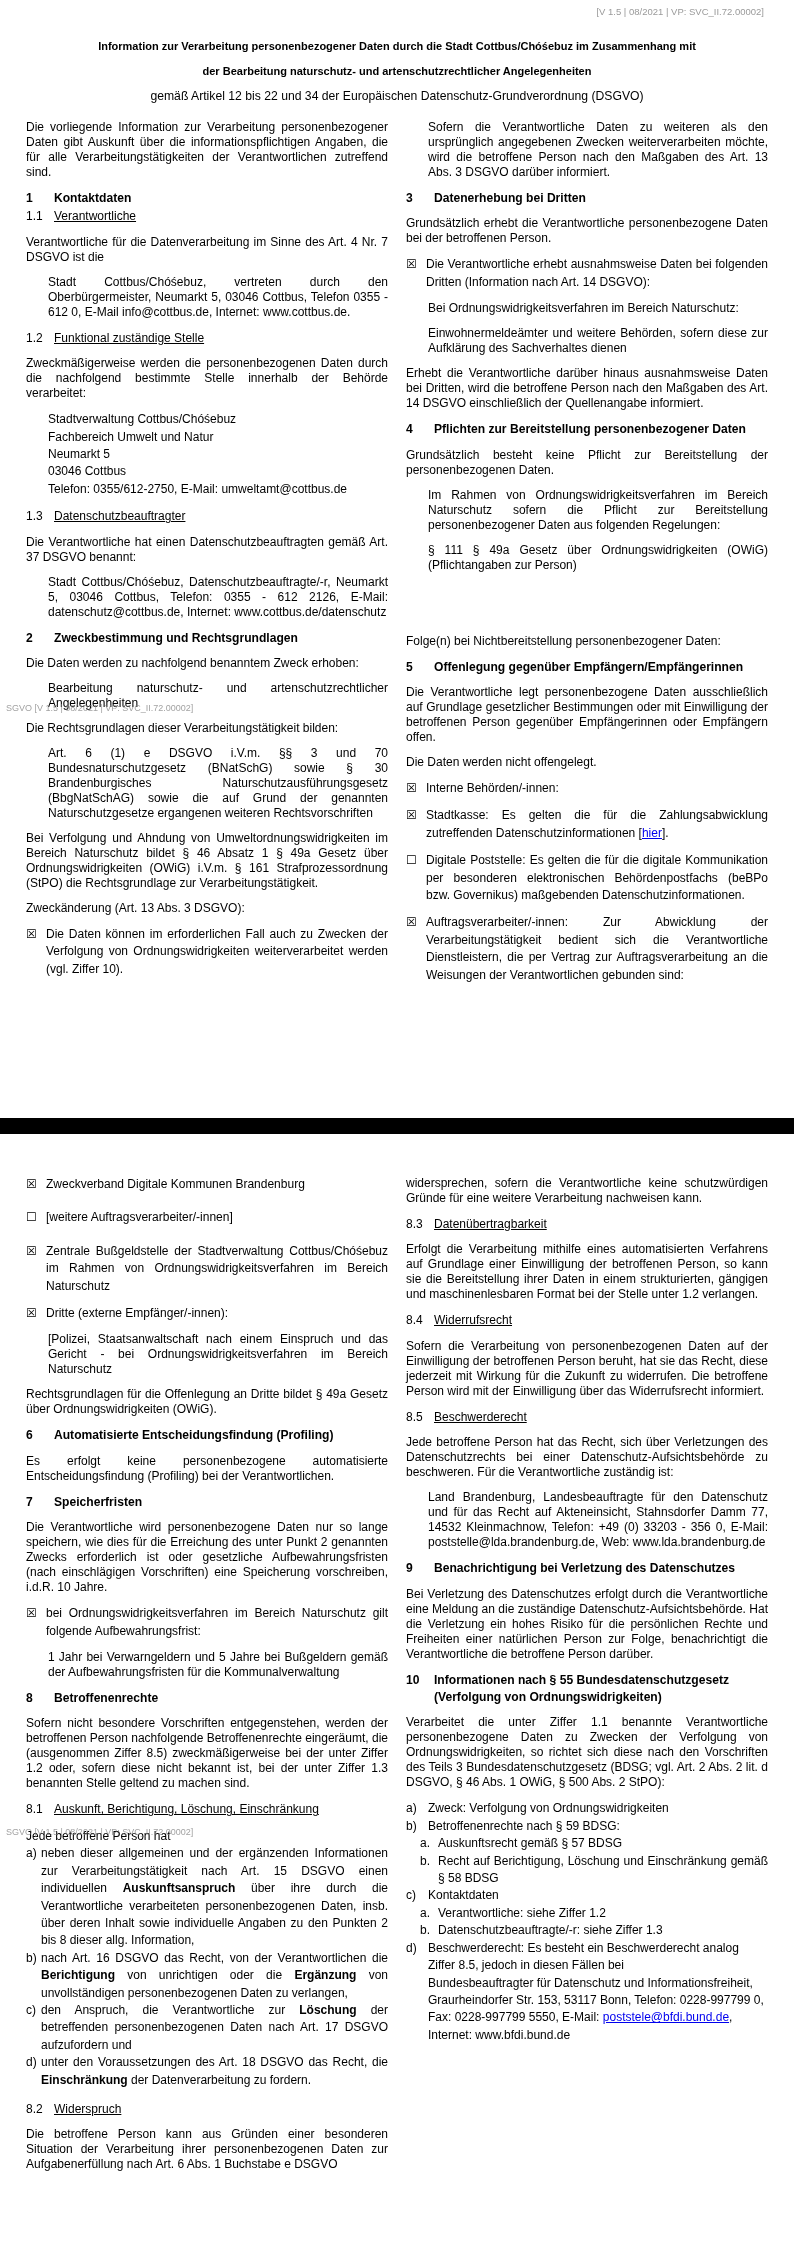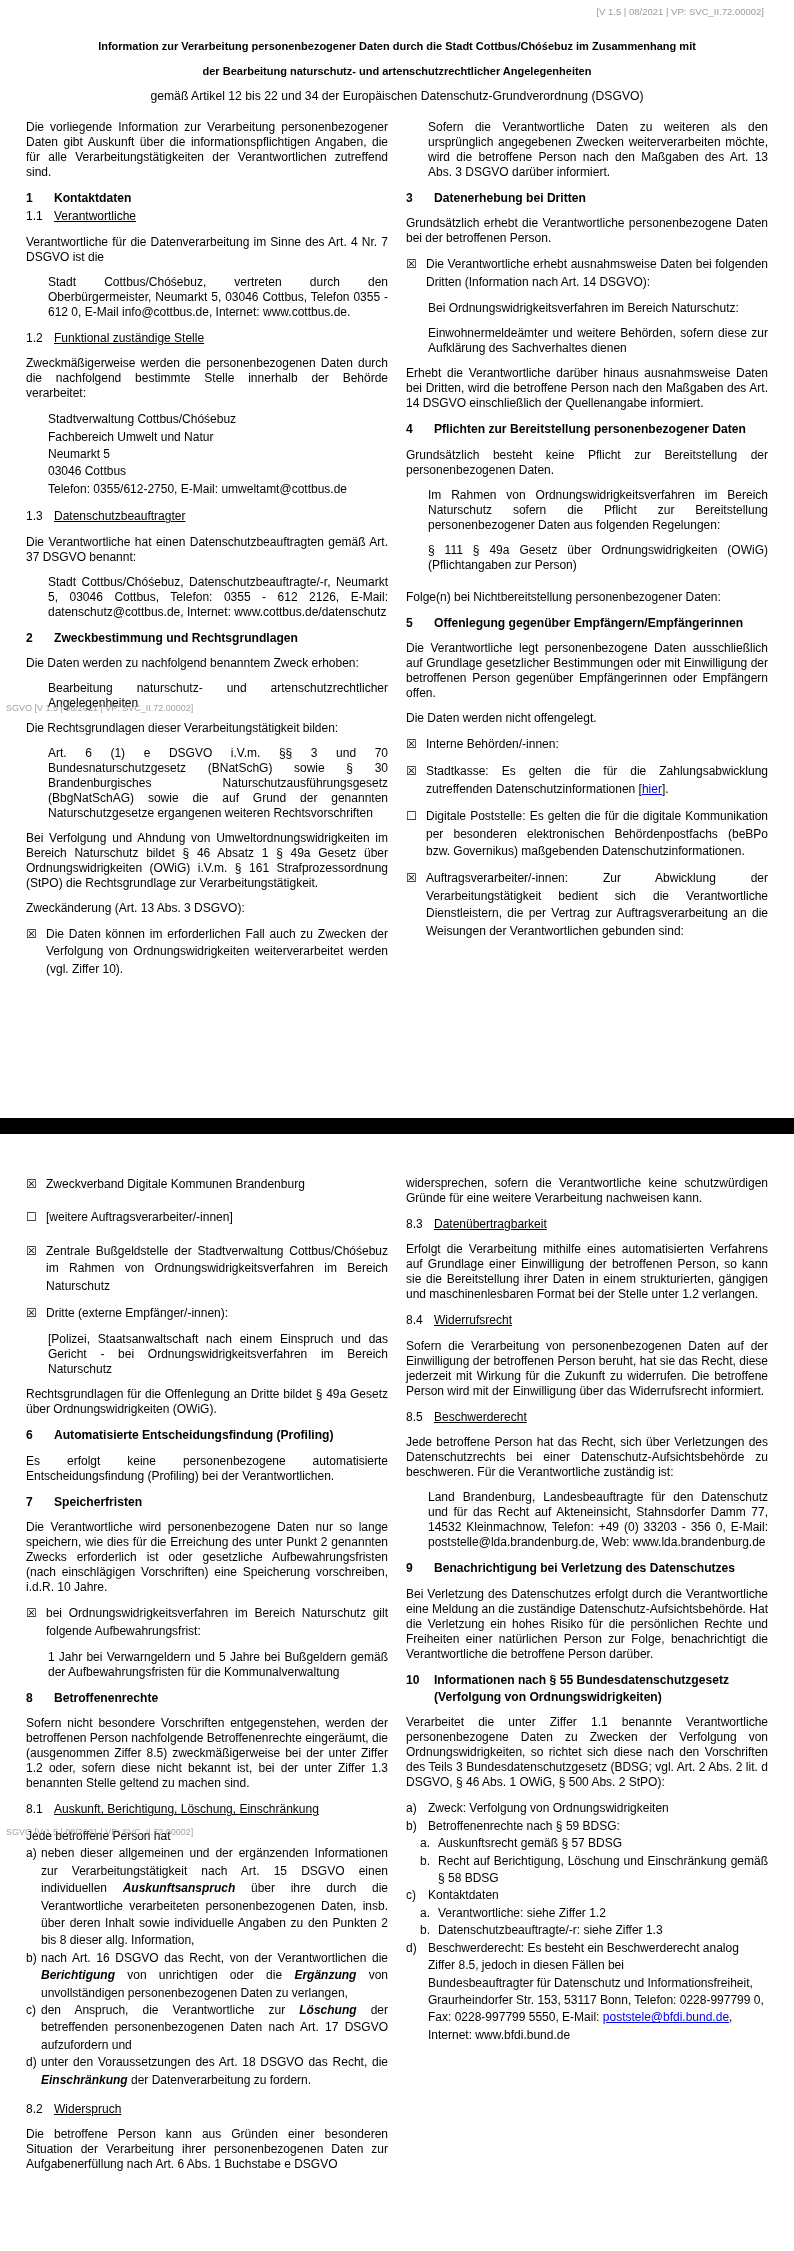--- a/index.html
+++ b/index.html
@@ -39,21 +39,21 @@
   .doc-title .t3{
     font-size:12.2px;
     line-height:24px;
   }
   .cols{display:flex;gap:18px;align-items:flex-start;}
   .col{flex:1 1 0;min-width:0;}
   .p{font-size:12px;line-height:15px;text-align:justify;margin:0 0 10px 0;}
   .pl{font-size:12px;line-height:17.4px;text-align:left;margin:0 0 10px 0;}
   .ind1{margin-left:22px;}
   .ind2{margin-left:44px;}
-  .gap-top{margin-top:17px;}
+  .gap-top{margin-top:61px;}
   .h{display:flex;font-weight:bold;font-size:12.1px;line-height:17.4px;margin:3px 0 9px 0;}
   .h .num{flex:0 0 28px;}
   .h .t{flex:1;}
   .h.tight{margin-bottom:1px;}
   .sh{display:flex;font-size:12px;line-height:17.4px;margin:0 0 9px 0;}
   .sh .num{flex:0 0 28px;}
   .sh .t{flex:1;text-decoration:underline;}
   .addr{margin-left:22px;}
   .addr-line{display:block;}
   .cb{display:flex;font-size:12px;line-height:17.4px;margin:0 0 10px 0;}
@@ -61,21 +61,21 @@
   .cb .t{flex:1;text-align:justify;}
   .li{display:flex;font-size:12px;line-height:17.4px;}
   .li .m{flex:0 0 15px;}
   .li .t{flex:1;text-align:justify;}
   .li10{display:flex;font-size:12px;line-height:17.4px;}
   .li10 .m{flex:0 0 22px;}
   .li10 .t{flex:1;text-align:justify;}
   .lisub{display:flex;font-size:12px;line-height:17.4px;margin-left:14px;}
   .lisub .m{flex:0 0 18px;}
   .lisub .t{flex:1;text-align:justify;}
-  .bi{font-weight:bold;font-style:italic;}
+  .bi{font-weight:bold;}
   a.doc-link{color:#0000ee;text-decoration:underline;cursor:pointer;}
   .watermark{
     position:absolute;
     left:6px;
     font-size:9px;
     color:rgba(130,130,130,0.75);
     white-space:nowrap;
     pointer-events:none;
   }
   #wm1{top:703px;}

